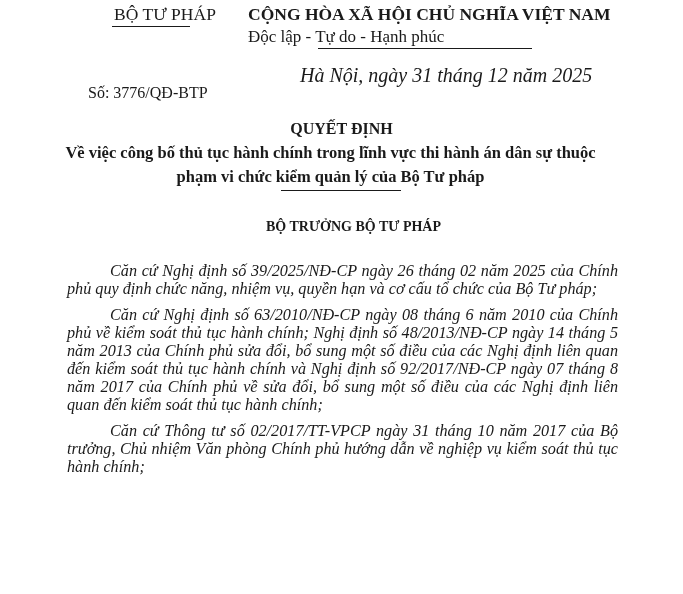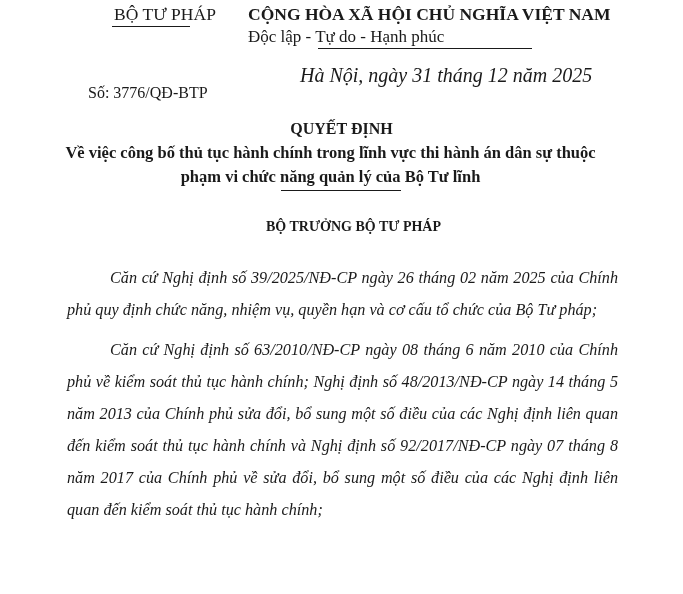--- a/index.html
+++ b/index.html
@@ -68,21 +68,21 @@
       left: 12px; top: 219px; width: 683px;
       text-align: center;
       font-size: 14px; font-weight: bold;
     }
     .body {
       position: absolute;
       left: 67px; top: 262px;
       width: 551px;
       font-size: 16.2px;
       font-style: italic;
-      line-height: 32px;
+      line-height: 18px;
     }
     .body p {
       margin: 0 0 8px 0;
       text-indent: 43px;
       text-align: justify;
     }
   </style>
 </head>
 <body>
 
@@ -91,21 +91,22 @@
 
 <div class="abs nation">CỘNG HÒA XÃ HỘI CHỦ NGHĨA VIỆT NAM</div>
 <div class="abs motto">Độc lập - Tự do - Hạnh phúc</div>
 <div class="motto-underline"></div>
 
 <div class="abs doc-number">Số: 3776/QĐ-BTP</div>
 <div class="abs place-date">Hà Nội, ngày 31 tháng 12 năm 2025</div>
 
 <div class="abs doc-type">QUYẾT ĐỊNH</div>
 <div class="abs subject subject-1">Về việc công bố thủ tục hành chính trong lĩnh vực thi hành án dân sự thuộc</div>
-<div class="abs subject subject-2">phạm vi chức năng quản lý của Bộ Tư lĩnh</div>
+<div class="abs subject subject-2">phạm vi chức kiểm quản lý của Bộ Tư pháp</div>
 <div class="subject-underline"></div>
 
 <div class="abs signer-title">BỘ TRƯỞNG BỘ TƯ PHÁP</div>
 
 <div class="body">
   <p>Căn cứ Nghị định số 39/2025/NĐ-CP ngày 26 tháng 02 năm 2025 của Chính phủ quy định chức năng, nhiệm vụ, quyền hạn và cơ cấu tổ chức của Bộ Tư pháp;</p>
   <p>Căn cứ Nghị định số 63/2010/NĐ-CP ngày 08 tháng 6 năm 2010 của Chính phủ về kiểm soát thủ tục hành chính; Nghị định số 48/2013/NĐ-CP ngày 14 tháng 5 năm 2013 của Chính phủ sửa đổi, bổ sung một số điều của các Nghị định liên quan đến kiểm soát thủ tục hành chính và Nghị định số 92/2017/NĐ-CP ngày 07 tháng 8 năm 2017 của Chính phủ về sửa đổi, bổ sung một số điều của các Nghị định liên quan đến kiểm soát thủ tục hành chính;</p>
+  <p>Căn cứ Thông tư số 02/2017/TT-VPCP ngày 31 tháng 10 năm 2017 của Bộ trưởng, Chủ nhiệm Văn phòng Chính phủ hướng dẫn về nghiệp vụ kiểm soát thủ tục hành chính;</p>
 </div>
 
 </body></html>

